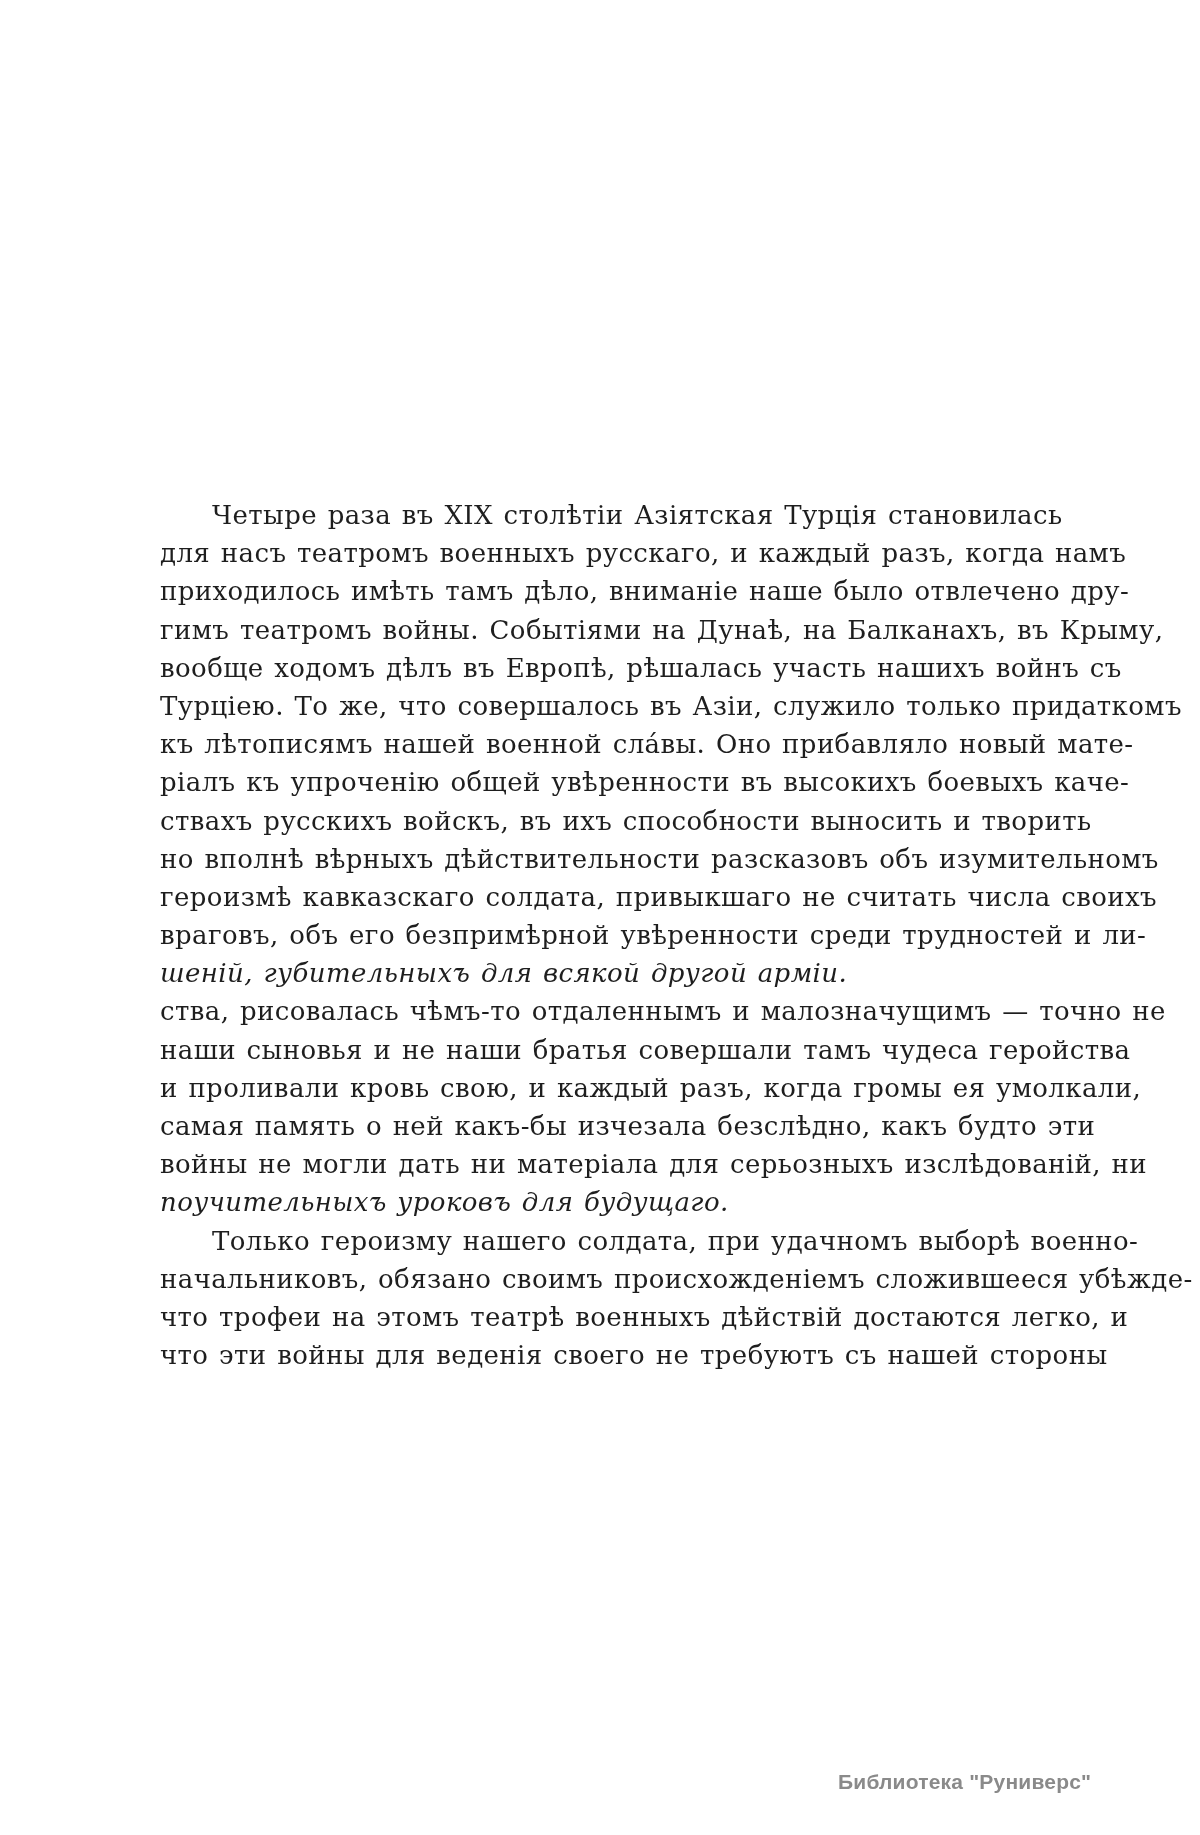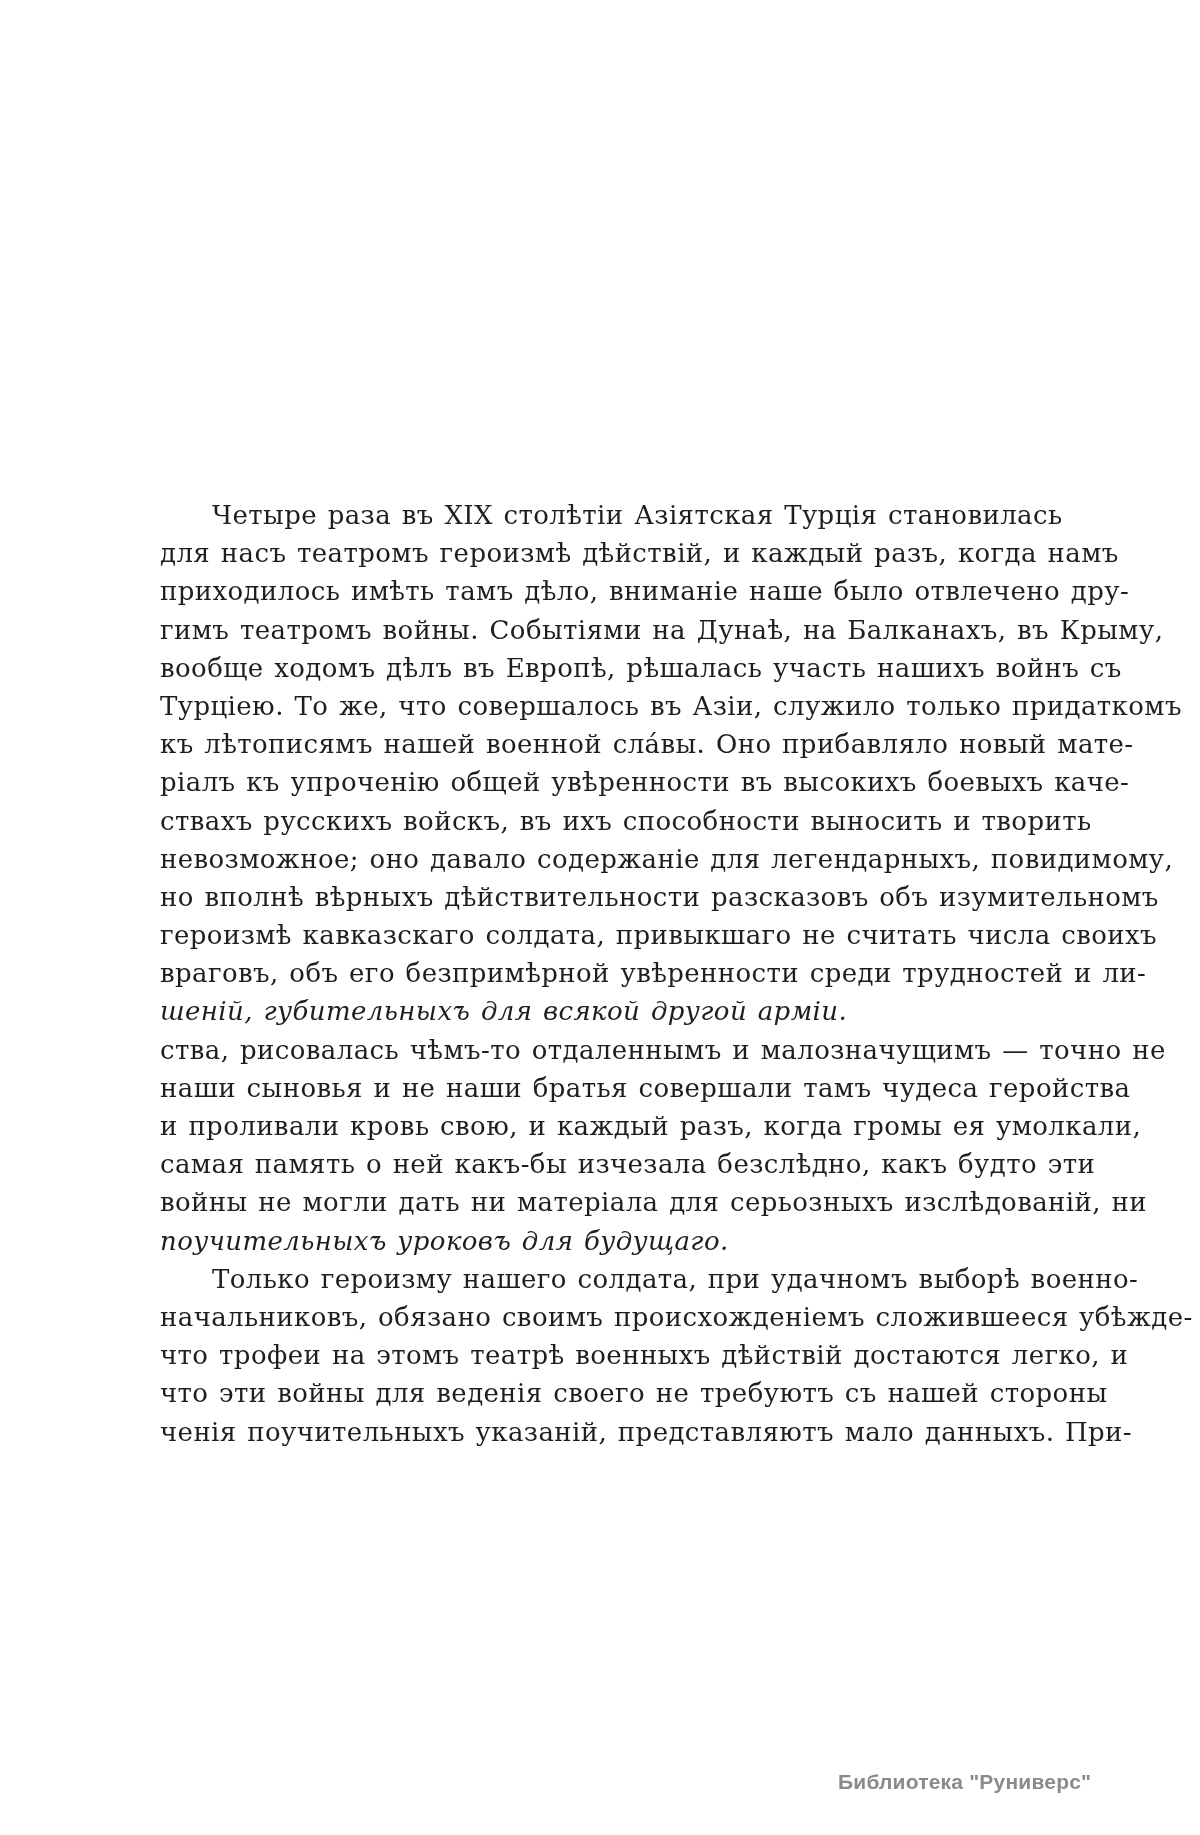--- a/index.html
+++ b/index.html
@@ -53,41 +53,39 @@
     white-space: nowrap;
   }
 </style>
 </head>
 <body>
 
 <div class="page">
 
   <div class="text-block">
     <div class="line indent">Четыре раза въ XIX столѣтіи Азіятская Турція становилась</div>
-    <div class="line">для насъ театромъ героизмѣ дѣйствій, и каждый разъ, когда намъ</div>
+    <div class="line">для насъ театромъ военныхъ русскаго, и каждый разъ, когда намъ</div>
     <div class="line">приходилось имѣть тамъ дѣло, вниманіе наше было отвлечено дру-</div>
     <div class="line">гимъ театромъ войны. Событіями на Дунаѣ, на Балканахъ, въ Крыму,</div>
     <div class="line">вообще ходомъ дѣлъ въ Европѣ, рѣшалась участь нашихъ войнъ съ</div>
     <div class="line">Турціею. То же, что совершалось въ Азіи, служило только придаткомъ</div>
     <div class="line">къ лѣтописямъ нашей военной сла́вы. Оно прибавляло новый мате-</div>
     <div class="line">ріалъ къ упроченію общей увѣренности въ высокихъ боевыхъ каче-</div>
     <div class="line">ствахъ русскихъ войскъ, въ ихъ способности выносить и творить</div>
-    <div class="line">невозможное; оно давало содержаніе для легендарныхъ, повидимому,</div>
     <div class="line">но вполнѣ вѣрныхъ дѣйствительности разсказовъ объ изумительномъ</div>
     <div class="line">героизмѣ кавказскаго солдата, привыкшаго не считать числа своихъ</div>
     <div class="line">враговъ, объ его безпримѣрной увѣренности среди трудностей и ли-</div>
     <div class="line parend">шеній, губительныхъ для всякой другой арміи.</div>
     <div class="line">ства, рисовалась чѣмъ-то отдаленнымъ и малозначущимъ — точно не</div>
     <div class="line">наши сыновья и не наши братья совершали тамъ чудеса геройства</div>
     <div class="line">и проливали кровь свою, и каждый разъ, когда громы ея умолкали,</div>
     <div class="line">самая память о ней какъ-бы изчезала безслѣдно, какъ будто эти</div>
     <div class="line">войны не могли дать ни матеріала для серьозныхъ изслѣдованій, ни</div>
     <div class="line parend">поучительныхъ уроковъ для будущаго.</div>
     <div class="line indent">Только героизму нашего солдата, при удачномъ выборѣ военно-</div>
     <div class="line">начальниковъ, обязано своимъ происхожденіемъ сложившееся убѣжде-</div>
     <div class="line">что трофеи на этомъ театрѣ военныхъ дѣйствій достаются легко, и</div>
     <div class="line">что эти войны для веденія своего не требуютъ съ нашей стороны</div>
-    <div class="line">ченія поучительныхъ указаній, представляютъ мало данныхъ. При-</div>
   </div>
 
   <div class="watermark">Библиотека "Руниверс"</div>
 
 </div>
 
 </body></html>

